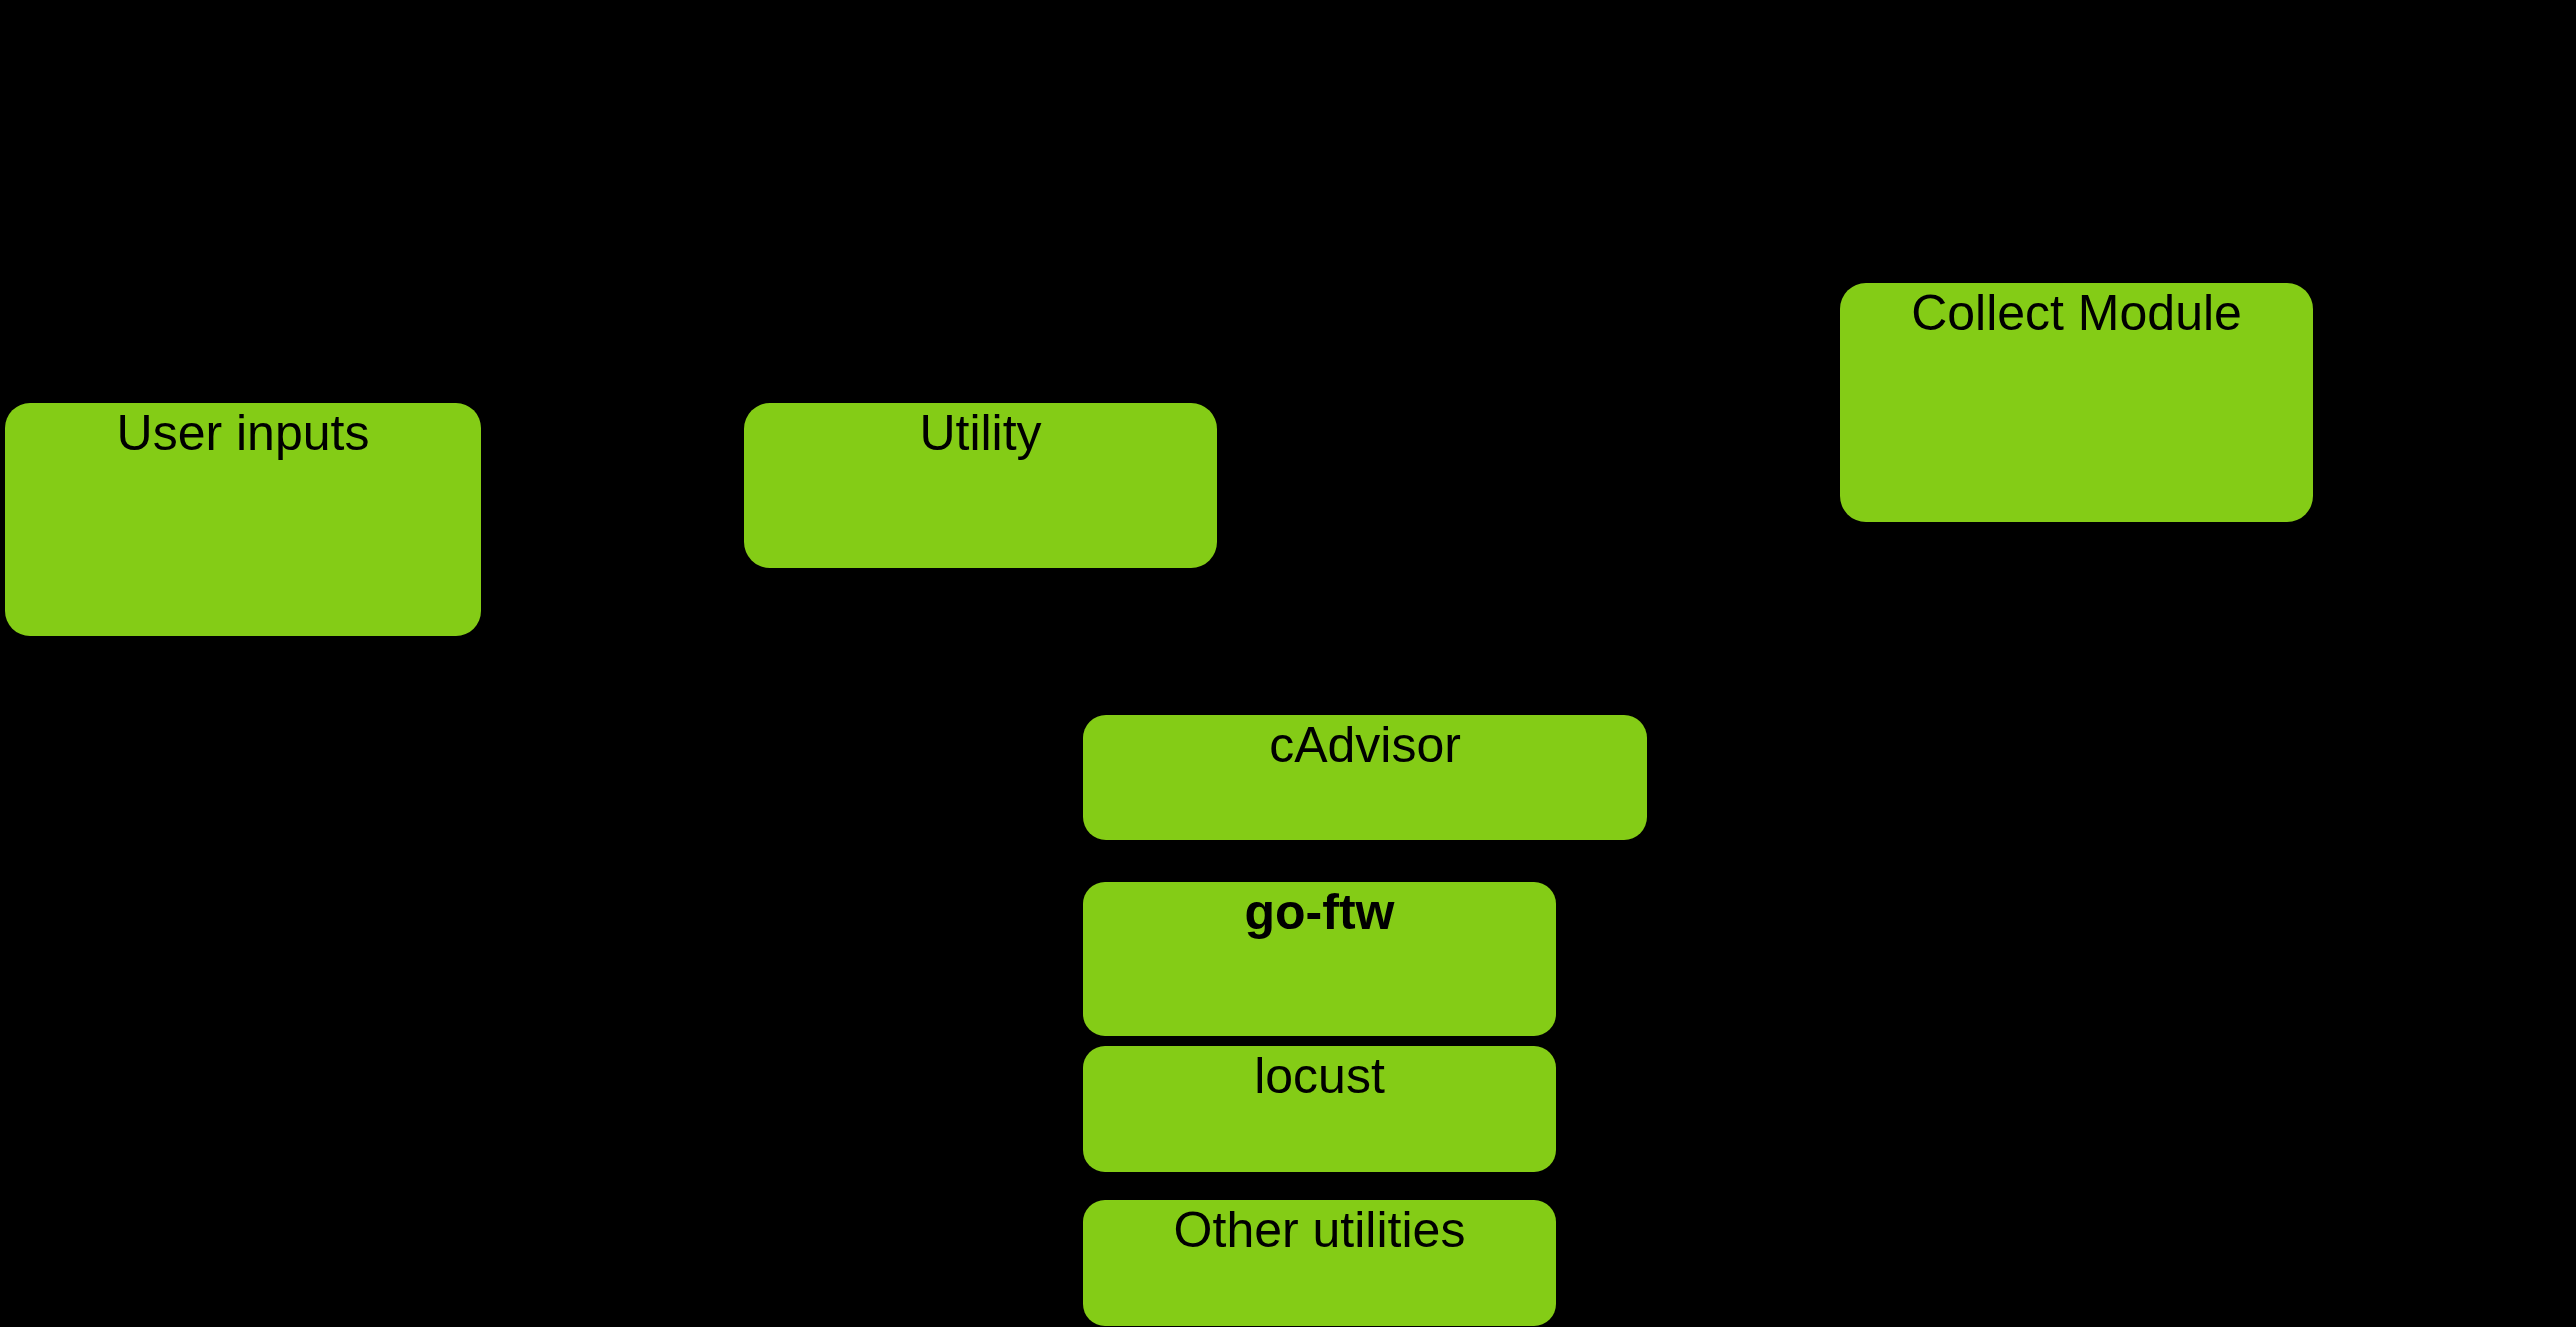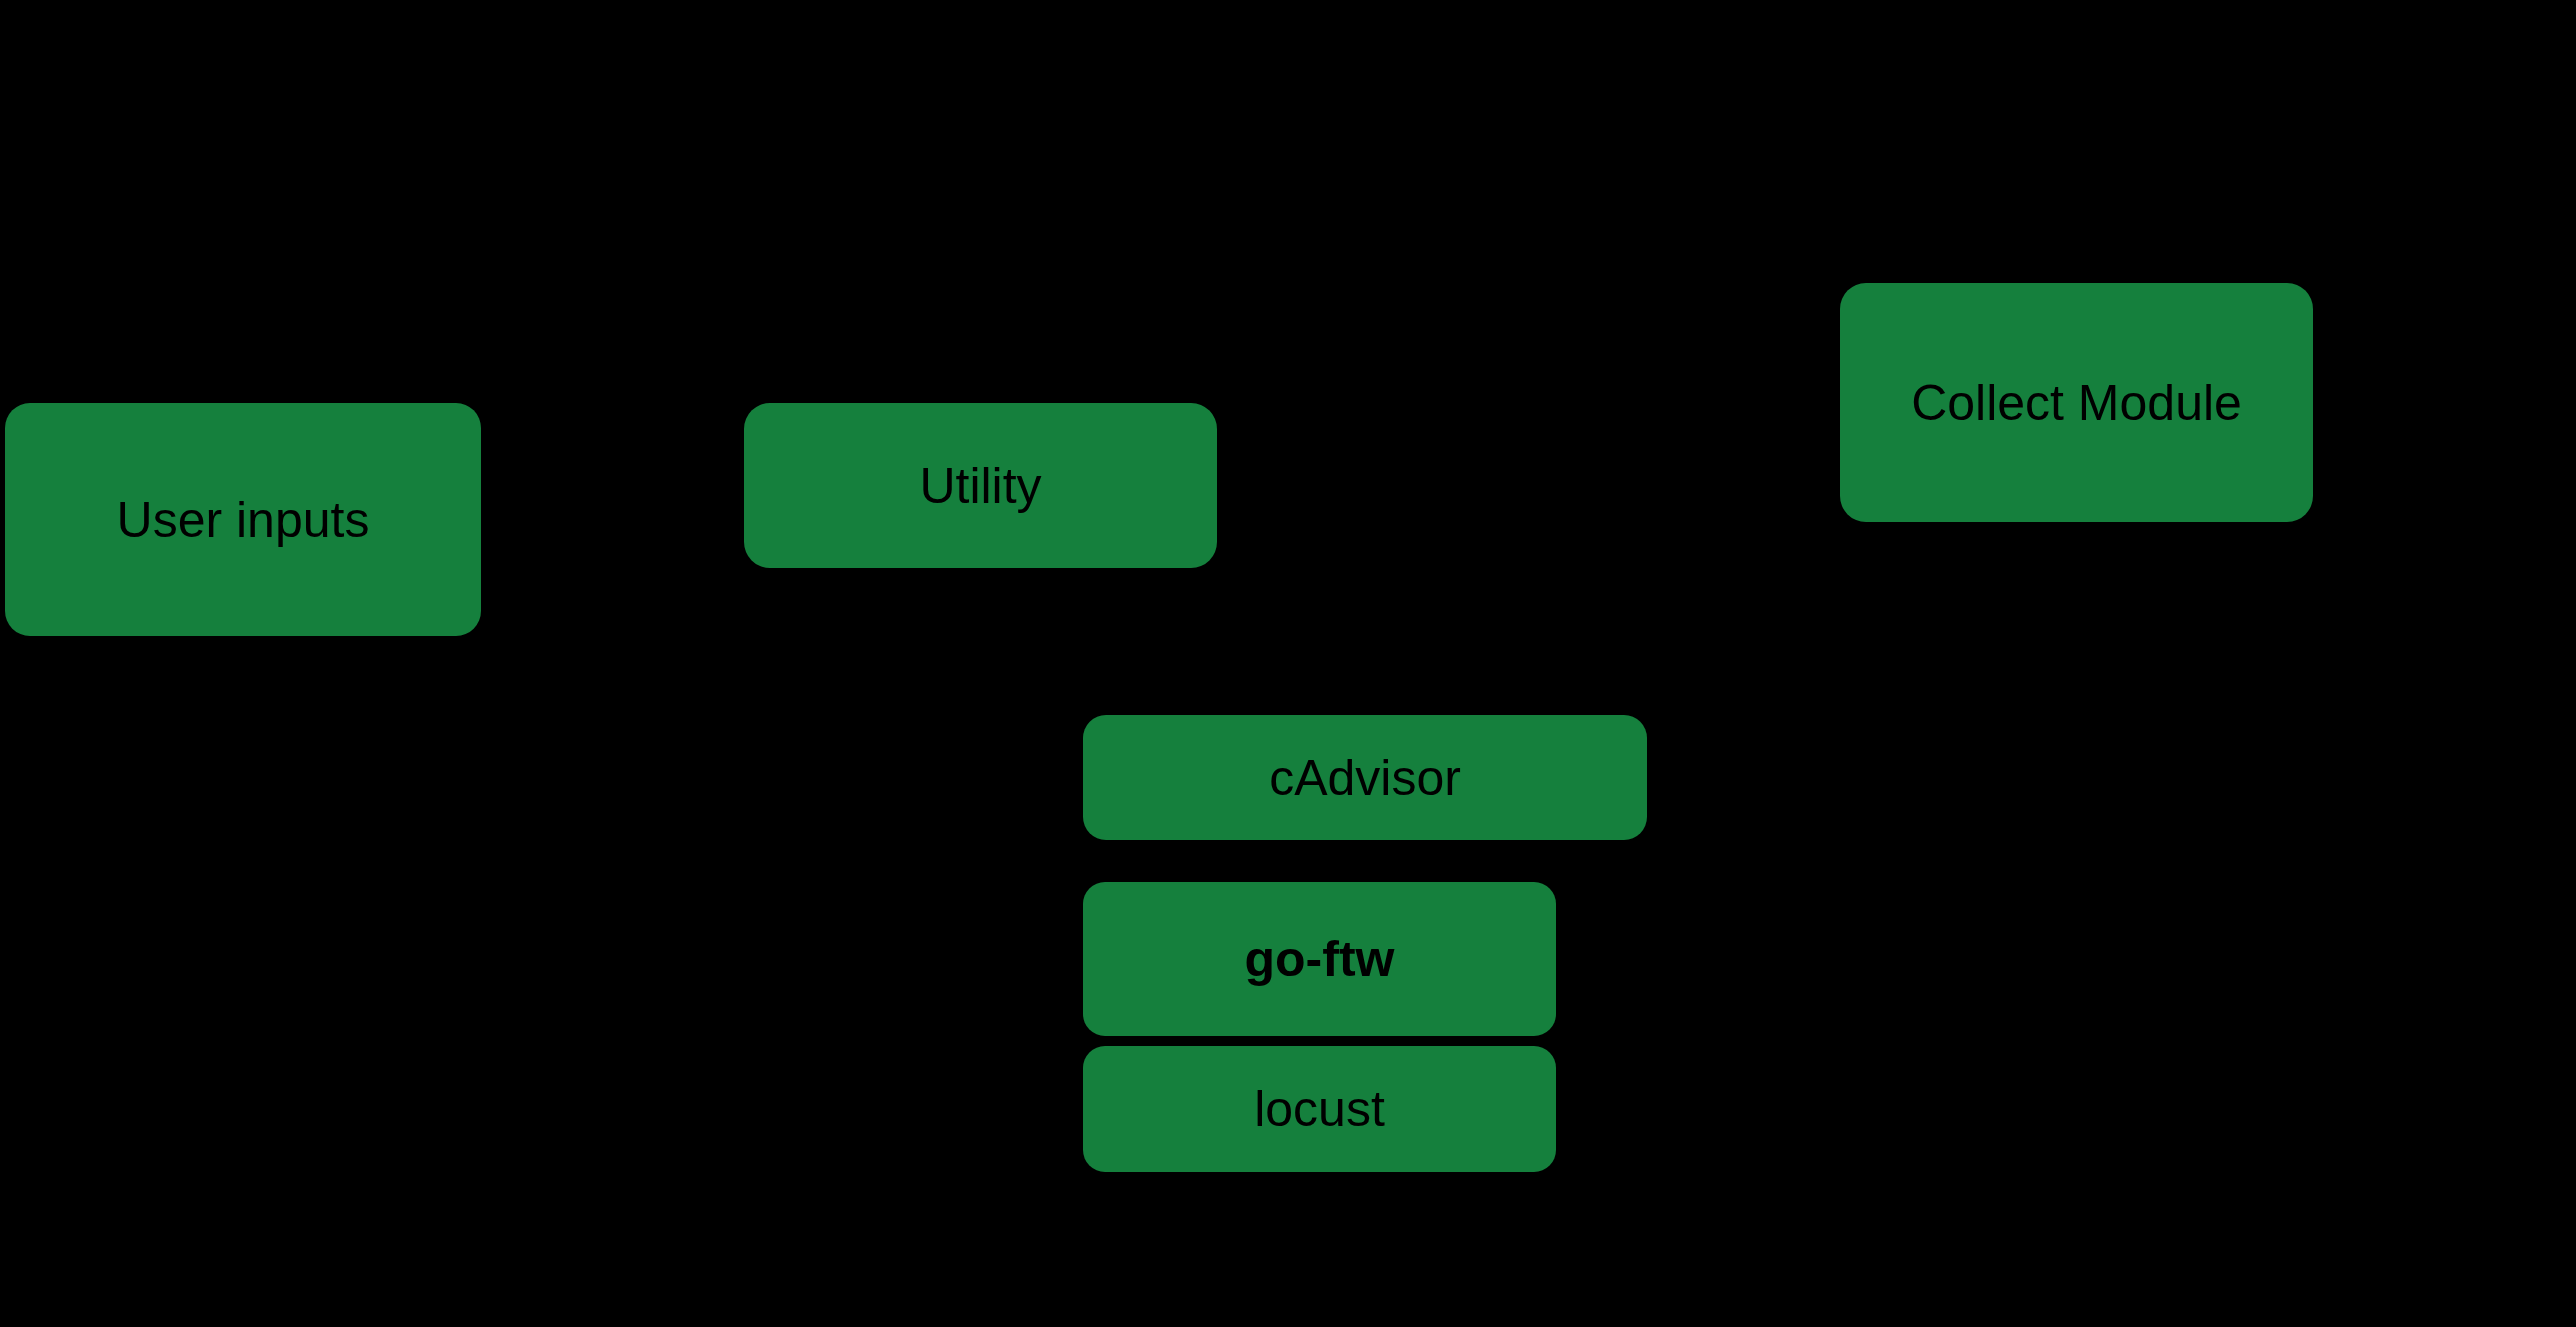--- a/index.html
+++ b/index.html
@@ -10,25 +10,24 @@
   .stage {
     position: relative;
     width: 2576px;
     height: 1328px;
     background: #000000;
     overflow: hidden;
     font-family: "Liberation Sans", sans-serif;
   }
   .node {
     position: absolute;
-    background: #15803d;
+    background: #84cc16;
     color: #000000;
     border-radius: 26px;
     display: flex;
-    align-items: center;
     justify-content: center;
     font-size: 50px;
     line-height: 1.2;
     text-align: center;
     white-space: nowrap;
   }
   
   .node--user-inputs     { left: 5px;    top: 403px;  width: 476px; height: 233px; border-radius: 25px; }
   .node--utility         { left: 744px;  top: 403px;  width: 473px; height: 165px; }
   
@@ -58,20 +57,23 @@
   </div>
 
   <div class="node node--go-ftw">
     <span>go-ftw</span>
   </div>
 
   <div class="node node--locust">
     <span>locust</span>
   </div>
 
+  <div class="node node--other-utilities">
+    <span>Other utilities</span>
+  </div>
 
   <div class="node node--collect-module">
     <span>Collect Module</span>
   </div>
 
 
 </div>
 
 
 </body></html>

